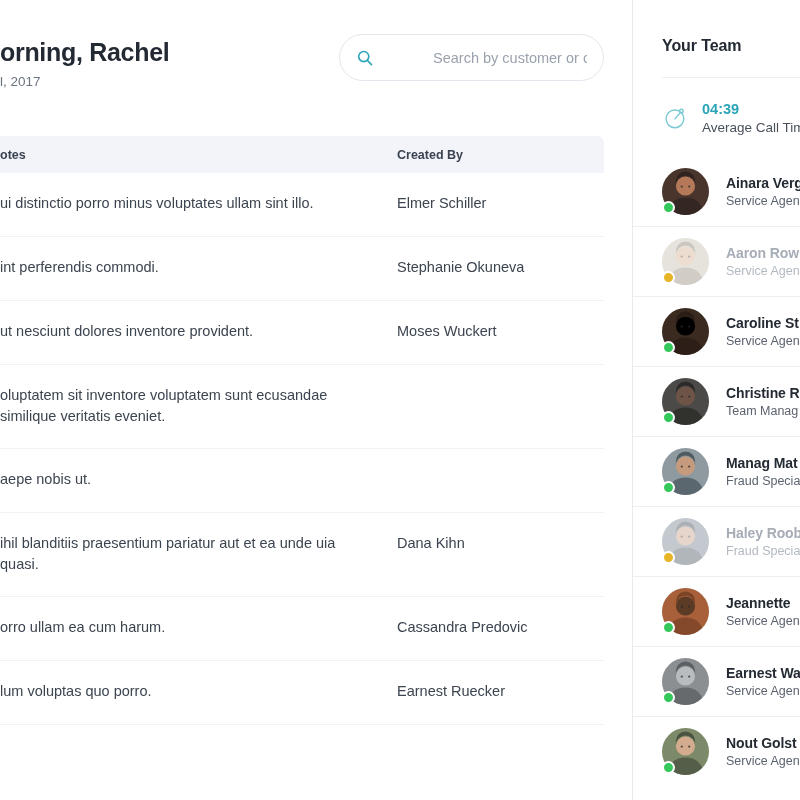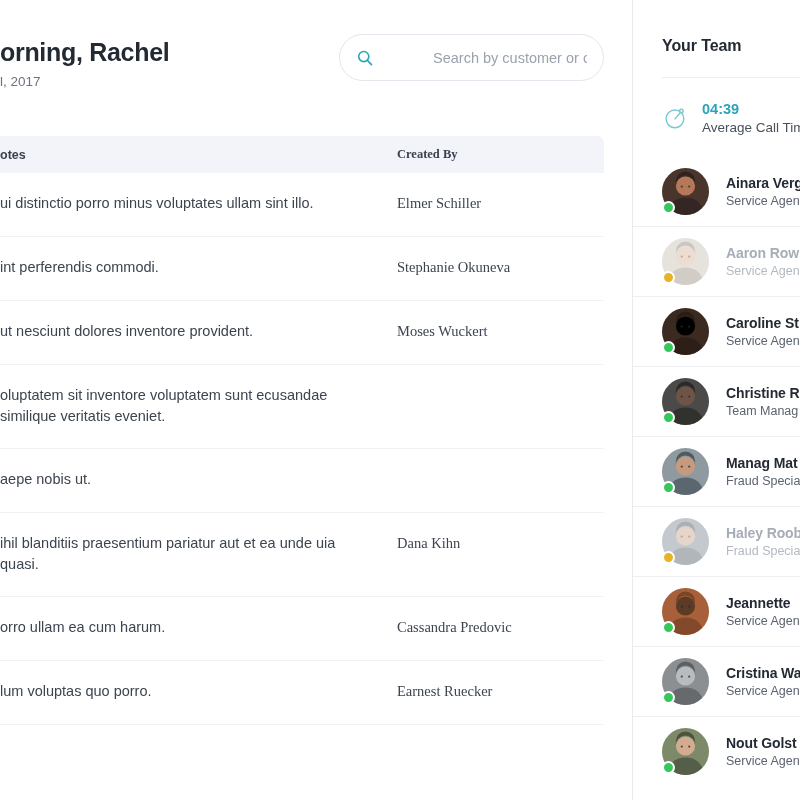--- a/index.html
+++ b/index.html
@@ -62,21 +62,21 @@
     border-radius: 7px;
   }
   .table-head {
     display: flex; align-items: center;
     height: 37px;
     background: #f2f4fa;
     border-radius: 7px 7px 0 0;
     font-size: 12.5px; font-weight: 700; color: #3a4250;
   }
   .col-notes { width: 455px; padding-left: 58px; }
-  .col-created { width: 207px; font-family: Liberation Serif, serif; }
+  .col-created { width: 207px; }
 
   .table-row {
     display: flex; align-items: flex-start;
     border-bottom: 1px solid #f1f2f5;
     min-height: 64px;
     font-size: 14.5px; color: #3c4450;
   }
   .table-row .cell { padding-top: 20px; padding-bottom: 20px; line-height: 1.48; }
   .table-row .col-notes { padding-right: 26px; }
 
@@ -362,21 +362,21 @@
                   <circle cx="23.5" cy="18" r="9.6" fill="#b9bcbe"></circle>
                   <path d="M13.9 17.2 A9.6 9.6 0 0 1 33.1 17.2 L33.1 13 A9.6 9.6 0 0 0 13.9 13 Z" fill="#5c6064"></path>
                   <path d="M5 47 C6.5 34.5 14 29.5 23.5 29.5 C33 29.5 40.5 34.5 42 47 Z" fill="#5c6064" opacity="0.8"></path>
                   <circle cx="19.8" cy="18.6" r="1.15" fill="#2b2b2b" opacity="0.75"></circle>
                   <circle cx="27.2" cy="18.6" r="1.15" fill="#2b2b2b" opacity="0.75"></circle>
                 </svg>
               </div>
               <span class="status-dot" style="background: rgb(52, 199, 89);"></span>
             </div>
             <div class="member-text">
-              <div class="member-name">Cristina Wa</div>
+              <div class="member-name">Earnest Wa</div>
               <div class="member-role">Service Agen</div>
             </div>
           </div>
           <div class="member">
             <div class="avatar-wrap">
               <div class="avatar">
                 <svg viewBox="0 0 47 47" aria-hidden="true">
                   <rect width="47" height="47" fill="#7d8a6a"></rect>
                   <circle cx="23.5" cy="18" r="9.6" fill="#d3ab8e"></circle>
                   <path d="M13.9 17.2 A9.6 9.6 0 0 1 33.1 17.2 L33.1 13 A9.6 9.6 0 0 0 13.9 13 Z" fill="#4a5340"></path>

